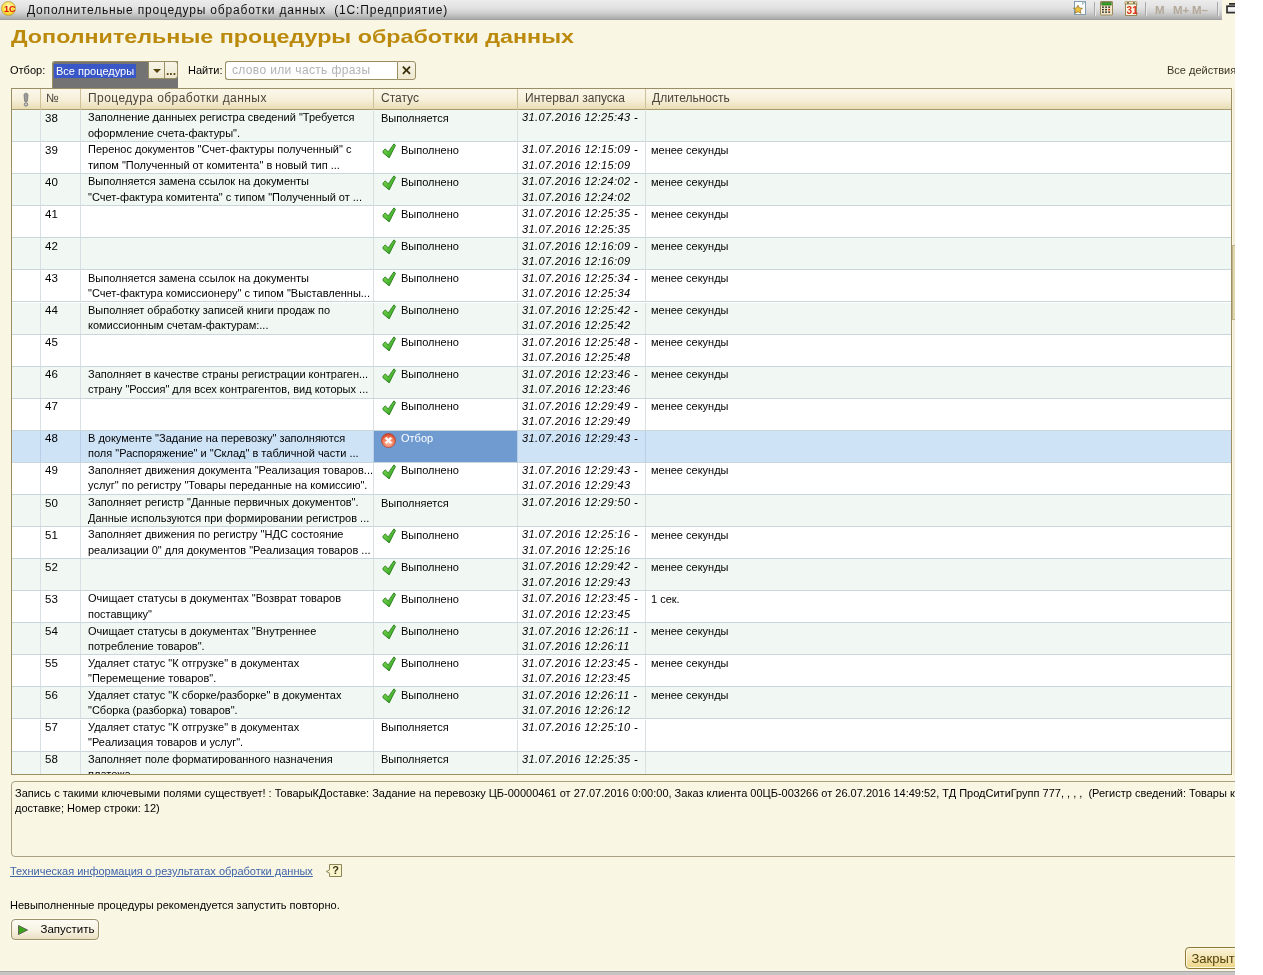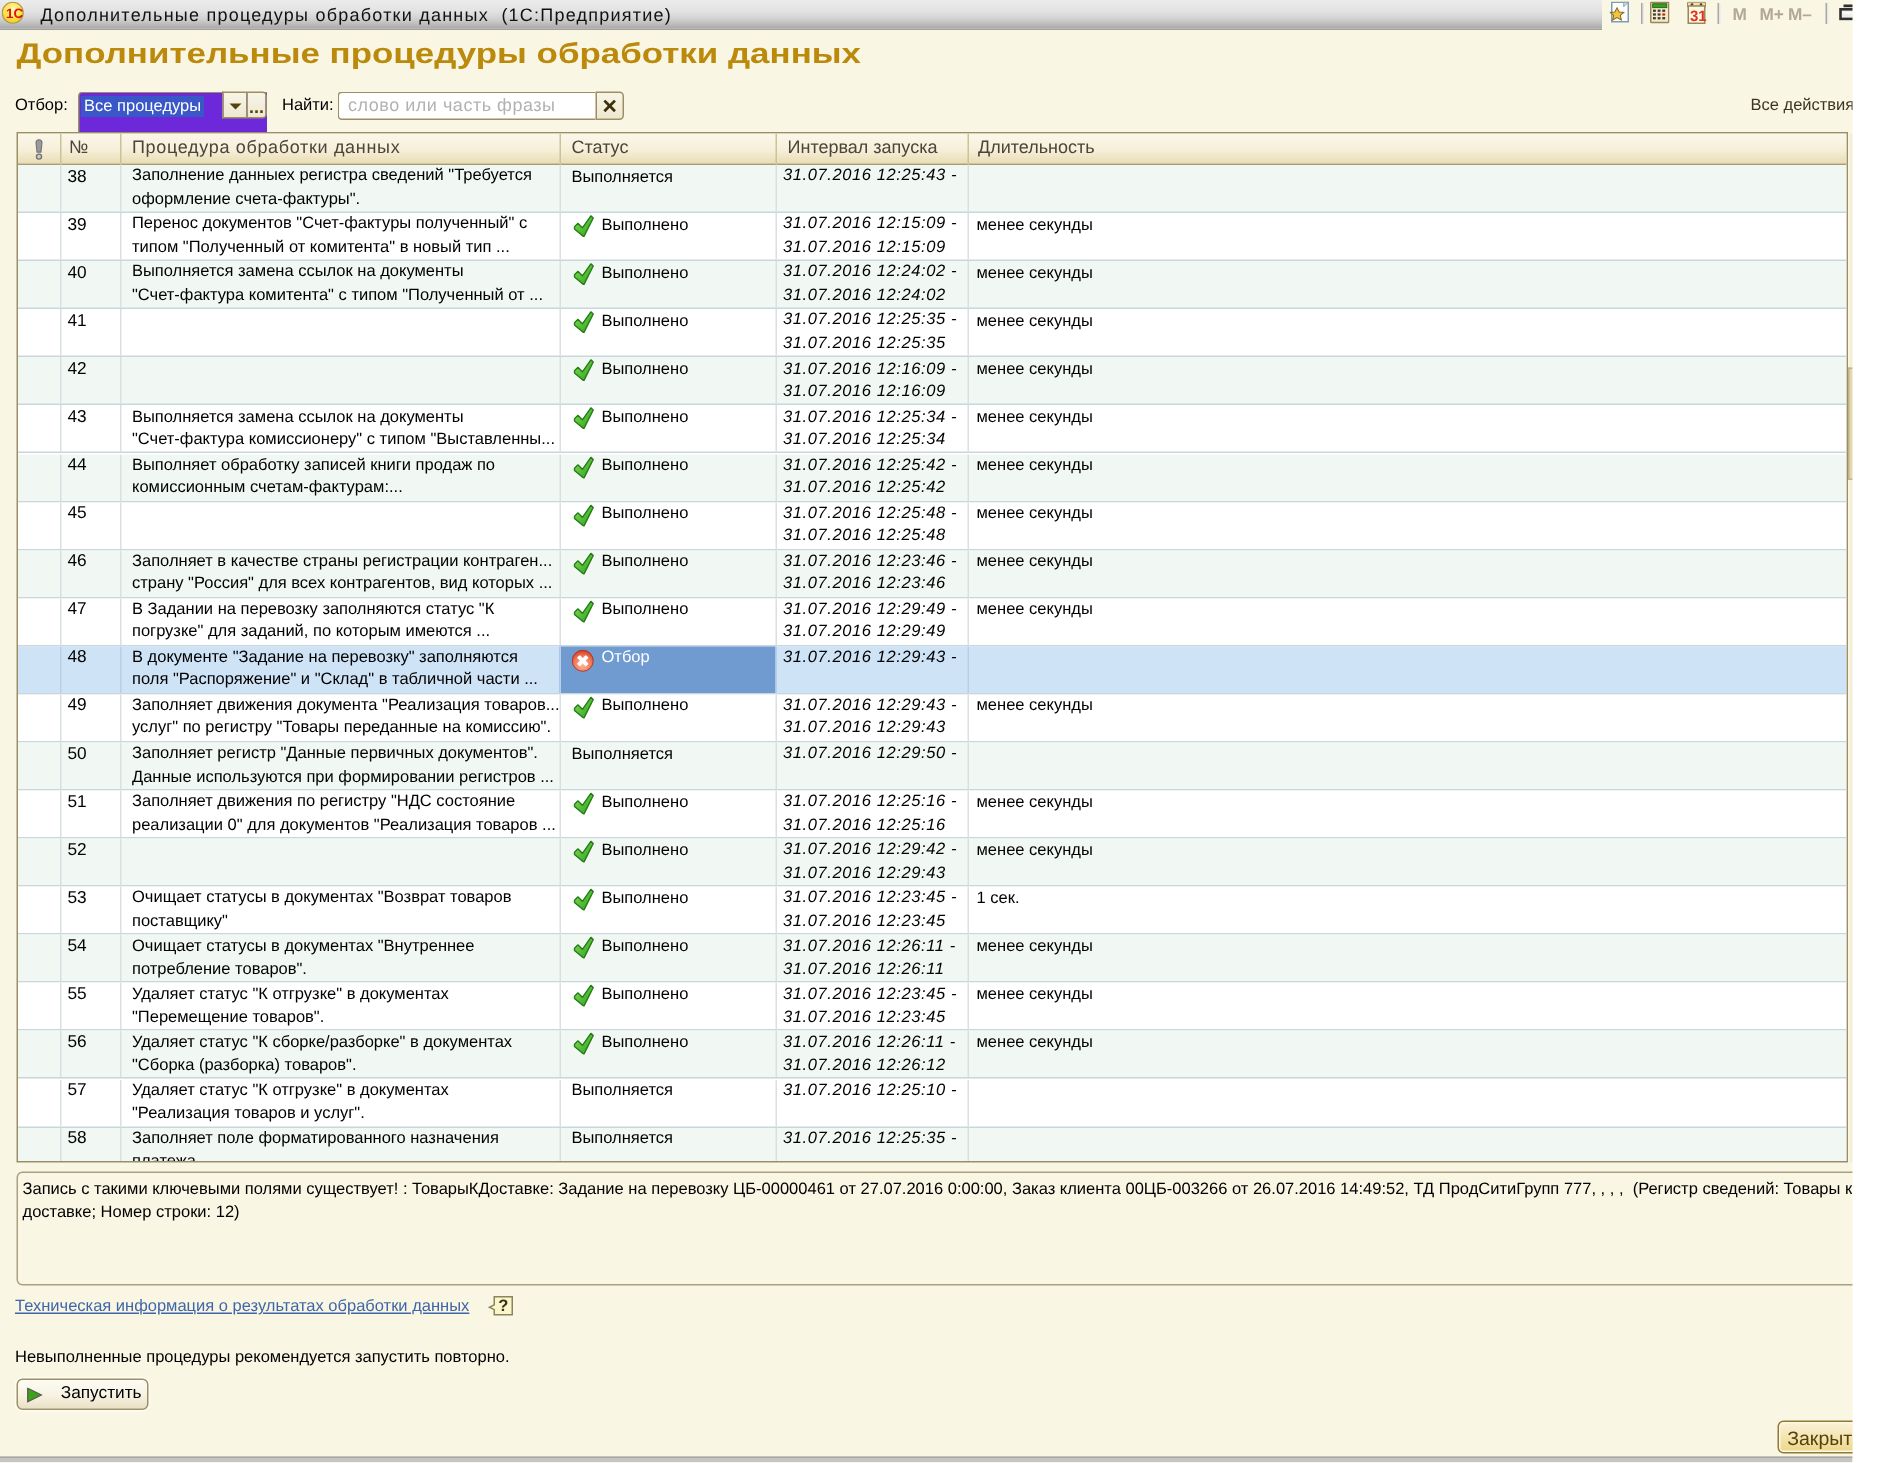--- a/index.html
+++ b/index.html
@@ -1,28 +1,28 @@
 <!DOCTYPE html>
 <html lang="ru"><head><meta charset="utf-8"><title>Дополнительные процедуры обработки данных</title>
 <style>
 * { margin:0; padding:0; box-sizing:border-box; }
 html,body { width:1263px; height:975px; background:#fff; font-family:"Liberation Sans",sans-serif; overflow:hidden; position:relative; }
 #win { position:absolute; left:0; top:0; width:1235px; height:975px; background:#faf6e4; overflow:hidden; }
-#titlebar { position:absolute; left:0; top:0; width:1068px; height:20px;
+#titlebar { position:absolute; left:0; top:0; width:1222px; height:20px;
   background:linear-gradient(#ececec 0%,#e2e2e2 40%,#d2d2d2 65%,#bcbcbc 85%,#a9a9a9 100%);
   border-bottom:1px solid #a0a09e; }
 #ticon { position:absolute; left:1px; top:1px; }
 #ttext { position:absolute; left:27px; top:3px; font-size:12px; letter-spacing:0.82px; color:#111; white-space:nowrap; }
 .tbi { position:absolute; top:1px; }
 .tbsep { position:absolute; top:2px; width:1px; height:14px; background:#a8a8a8; box-shadow:1px 0 0 #e8e8e8; }
 .mtxt { position:absolute; top:3.5px; font-size:11.5px; font-weight:bold; color:#b3a897; }
 #heading { position:absolute; left:11px; top:26px; font-size:19px; font-weight:bold; color:#bb8a0c; white-space:nowrap; transform:scaleX(1.225); transform-origin:0 0; }
 .lbl { position:absolute; font-size:11px; color:#000; }
 
-#combo { position:absolute; left:52px; top:61px; width:126px; height:34px; background:#6d28d9; border:1px solid #9a8f63; border-radius:3px 0 0 3px; border-right:none; }
+#combo { position:absolute; left:52px; top:61px; width:126px; height:34px; background:#737373; border:1px solid #9a8f63; border-radius:3px 0 0 3px; border-right:none; }
 #combosel { position:absolute; left:1px; top:2px; height:14px; background:#3a57c8; color:#fff; font-size:11px; padding:0 2px; line-height:14px; white-space:nowrap; }
 #cbtn { position:absolute; left:148px; top:61px; width:16px; height:18px; background:linear-gradient(#f8f5e8,#eee8d0); border:1px solid #9a8f63; border-right:none; }
 #cbtn .tri { position:absolute; left:3.5px; top:7px; width:0; height:0; border-left:4px solid transparent; border-right:4px solid transparent; border-top:4.5px solid #54430f; }
 #cdots { position:absolute; left:164px; top:61px; width:14px; height:18px; background:linear-gradient(#f8f5e8,#eee8d0); border:1px solid #9a8f63; border-radius:0 3px 3px 0; font-size:12px; font-weight:bold; color:#54430f; text-align:center; line-height:18px; }
 
 #search { position:absolute; left:225px; top:61px; width:172px; height:19px; background:#fff; border:1px solid #9a8f63; border-radius:3px 0 0 3px; border-right:none; font-size:12px; letter-spacing:0.35px; color:#b2b2b2; line-height:17px; padding-left:6px; white-space:nowrap; overflow:hidden; }
 #xbtn { position:absolute; left:397px; top:61px; width:19px; height:19px; background:linear-gradient(#f8f5e8,#eee8d0); border:1px solid #9a8f63; border-radius:0 3px 3px 0; color:#3a2f08; font-size:13px; font-weight:bold; text-align:center; line-height:17px; }
 #allact { position:absolute; left:1167px; top:64px; font-size:11px; color:#3c3526; white-space:nowrap; }
 
 #grid { position:absolute; left:11px; top:88px; width:1221px; height:687px; border:1px solid #9a8e62; background:#fff; overflow:hidden; }
@@ -324,21 +324,20 @@
           <div class="intv">31.07.2016 12:23:46 -<br>31.07.2016 12:23:46</div>
           <span class="dur">менее секунды</span>
           <i class="v v1"></i>
           <i class="v v2"></i>
           <i class="v v3"></i>
           <i class="v v4"></i>
           <i class="v v5"></i>
         </div>
 <div class="row white" style="top:309.7px">
           <span class="num">47</span>
-          <div class="proc">В Задании на перевозку заполняются статус "К<br>погрузке" для заданий, по которым имеются ...</div>
           <span class="sic"><svg width="14" height="15" viewBox="0 0 14 15">
               <defs>
                 <linearGradient id="cg" x1="0" y1="0" x2="1" y2="1">
                   <stop offset="0%" stop-color="#8ade57"></stop>
                   <stop offset="55%" stop-color="#52bb35"></stop>
                   <stop offset="100%" stop-color="#2e9220"></stop>
                 </linearGradient>
               </defs>
               <path d="M1 8.2 L3.2 5.9 L6.3 8.9 L11.9 0.9 L13.5 2.3 L7.2 14.9 L1 9.7 Z" fill="url(#cg)" stroke="#237a16" stroke-width="0.9" stroke-linejoin="round"></path>
             </svg></span>

